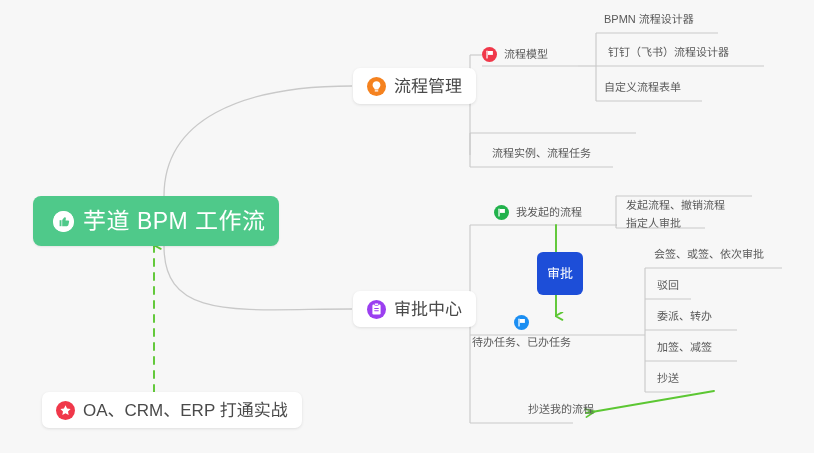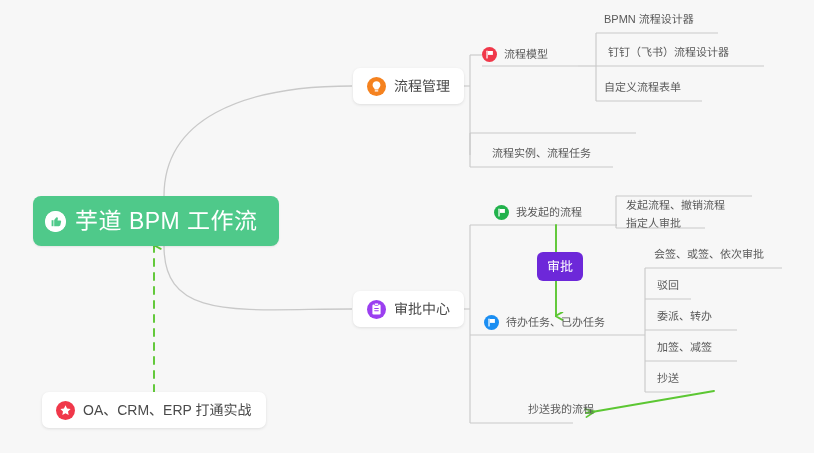--- a/index.html
+++ b/index.html
@@ -35,21 +35,21 @@
     position: absolute;
     left: 33px;
     top: 196px;
     width: 246px;
     height: 50px;
     background: #4fc98a;
     border-radius: 8px;
     display: flex;
     align-items: center;
     gap: 9px;
-    padding: 0 12px;
+    padding: 0 20px;
     box-sizing: border-box;
     box-shadow: 0 1px 2px rgba(0,0,0,0.08);
   }
   .root-label {
     color: #ffffff;
     font-size: 23px;
     letter-spacing: 0.5px;
     white-space: nowrap;
     line-height: 1;
   }
@@ -61,21 +61,21 @@
     border-radius: 7px;
     box-shadow: 0 1px 3px rgba(0,0,0,0.10);
     display: flex;
     align-items: center;
     gap: 8px;
     padding: 0 14px;
     box-sizing: border-box;
     height: 36px;
   }
   .card-label {
-    font-size: 14px;
+    font-size: 17px;
     color: #4a4a4a;
     white-space: nowrap;
     line-height: 1;
   }
   .card-branch1 { left: 353px; top: 68px; }
   .card-branch2 { left: 353px; top: 291px; }
   .card-bottom  { left: 42px;  top: 392px; }
 
   
   .leaf {
@@ -102,26 +102,26 @@
     align-items: center;
     justify-content: center;
     position: relative;
   }
   .dot-icon svg { display: block; }
   .dot-icon.sm { width: 15px; height: 15px; }
 
   
   .callout {
     position: absolute;
-    background: #6d28d9;
+    background: #1d4ed8;
     color: #ffffff;
     border-radius: 6px;
     font-size: 13px;
     line-height: 1;
-    padding: 8px 10px;
+    padding: 15px 10px;
     white-space: nowrap;
     z-index: 5;
   }
   .callout-approve { left: 537px; top: 252px; }
 </style>
 </head>
 <body>
 
 <div id="canvas">
 
@@ -266,21 +266,21 @@
   <div class="leaf with-icon" style="left:494px; top:205px;">
     <span class="dot-icon sm" style="background:#22b24c;">
       <svg width="15" height="15" viewBox="0 0 15 15" aria-hidden="true">
         <rect x="4.4" y="3.6" width="1.25" height="8.0" rx="0.55" fill="#ffffff"></rect>
         <path d="M5.9 4.0 h5.0 v3.9 h-5.0 z" fill="#ffffff"></path>
       </svg>
     </span>
     <span>我发起的流程</span>
   </div>
 
-  <div class="leaf with-icon" style="left:484px; top:315px;">
+  <div class="leaf with-icon" style="left:472px; top:315px;flex-direction:column;">
     <span class="dot-icon sm" style="background:#1b8ef2;">
       <svg width="15" height="15" viewBox="0 0 15 15" aria-hidden="true">
         <rect x="4.4" y="3.6" width="1.25" height="8.0" rx="0.55" fill="#ffffff"></rect>
         <path d="M5.9 4.0 h5.0 v3.9 h-5.0 z" fill="#ffffff"></path>
       </svg>
     </span>
     <span>待办任务、已办任务</span>
   </div>
 
   <div class="leaf" style="left:484px; top:404px;margin-left:44px;">抄送我的流程</div>

